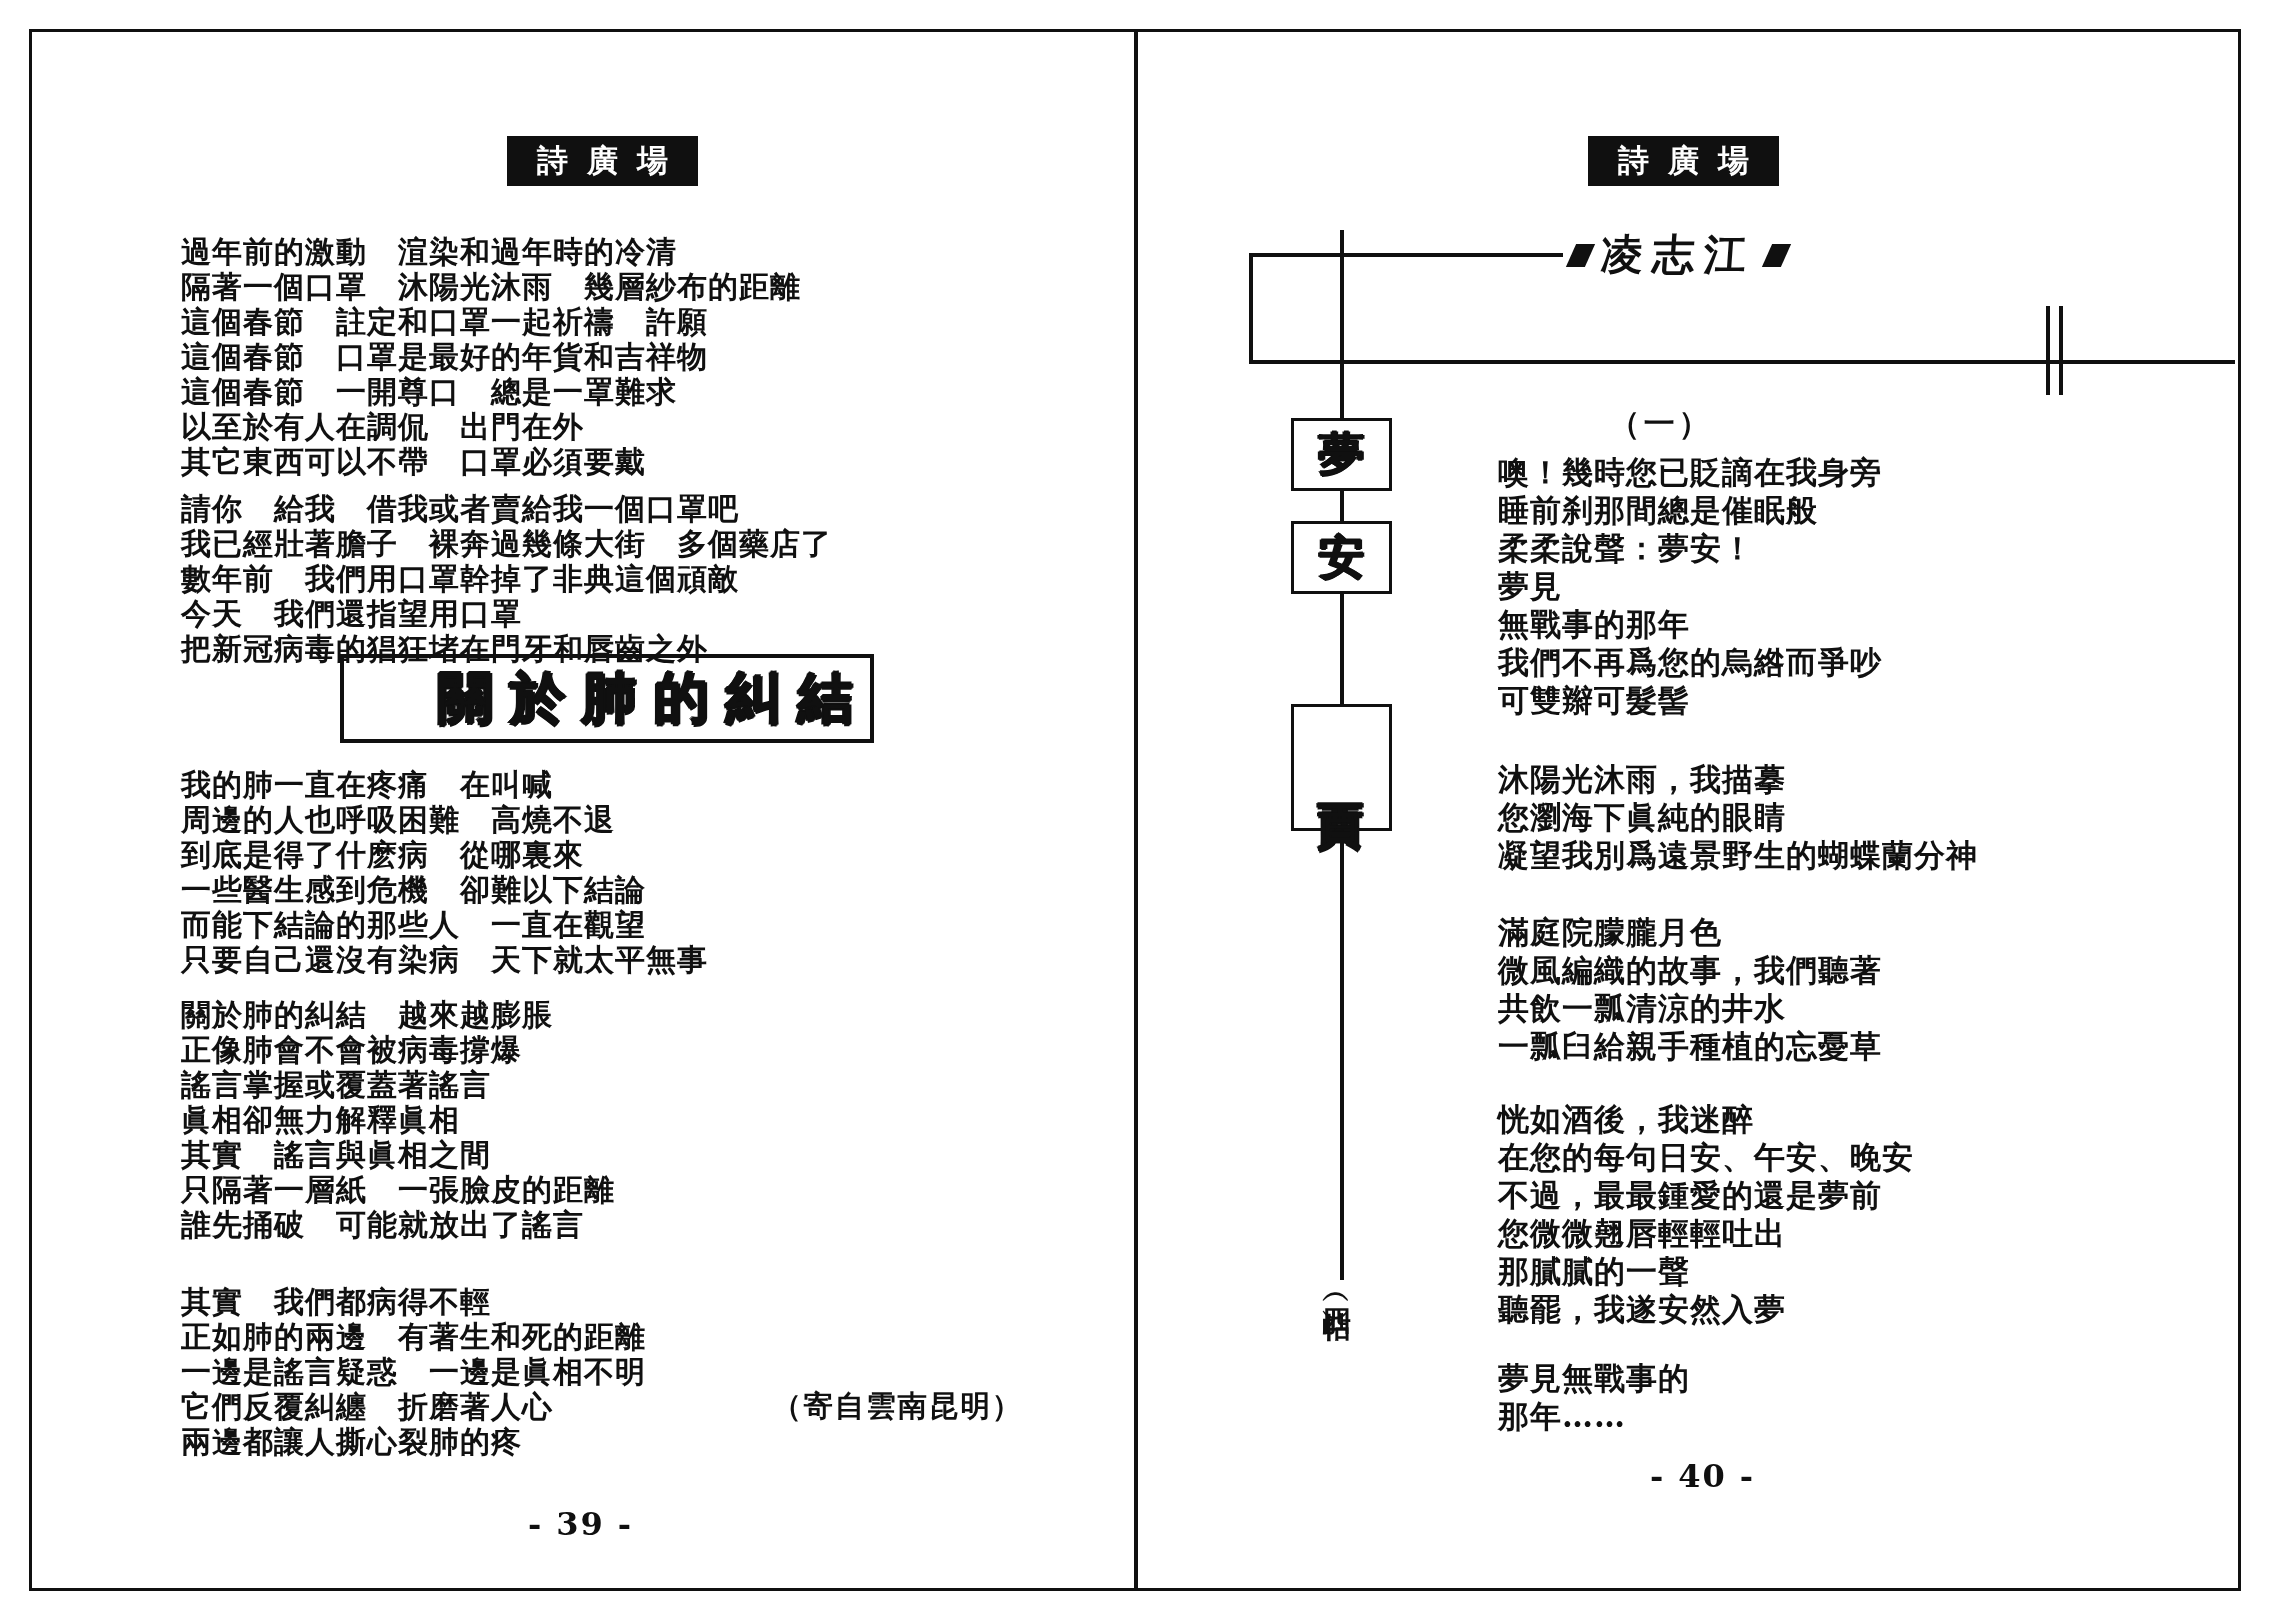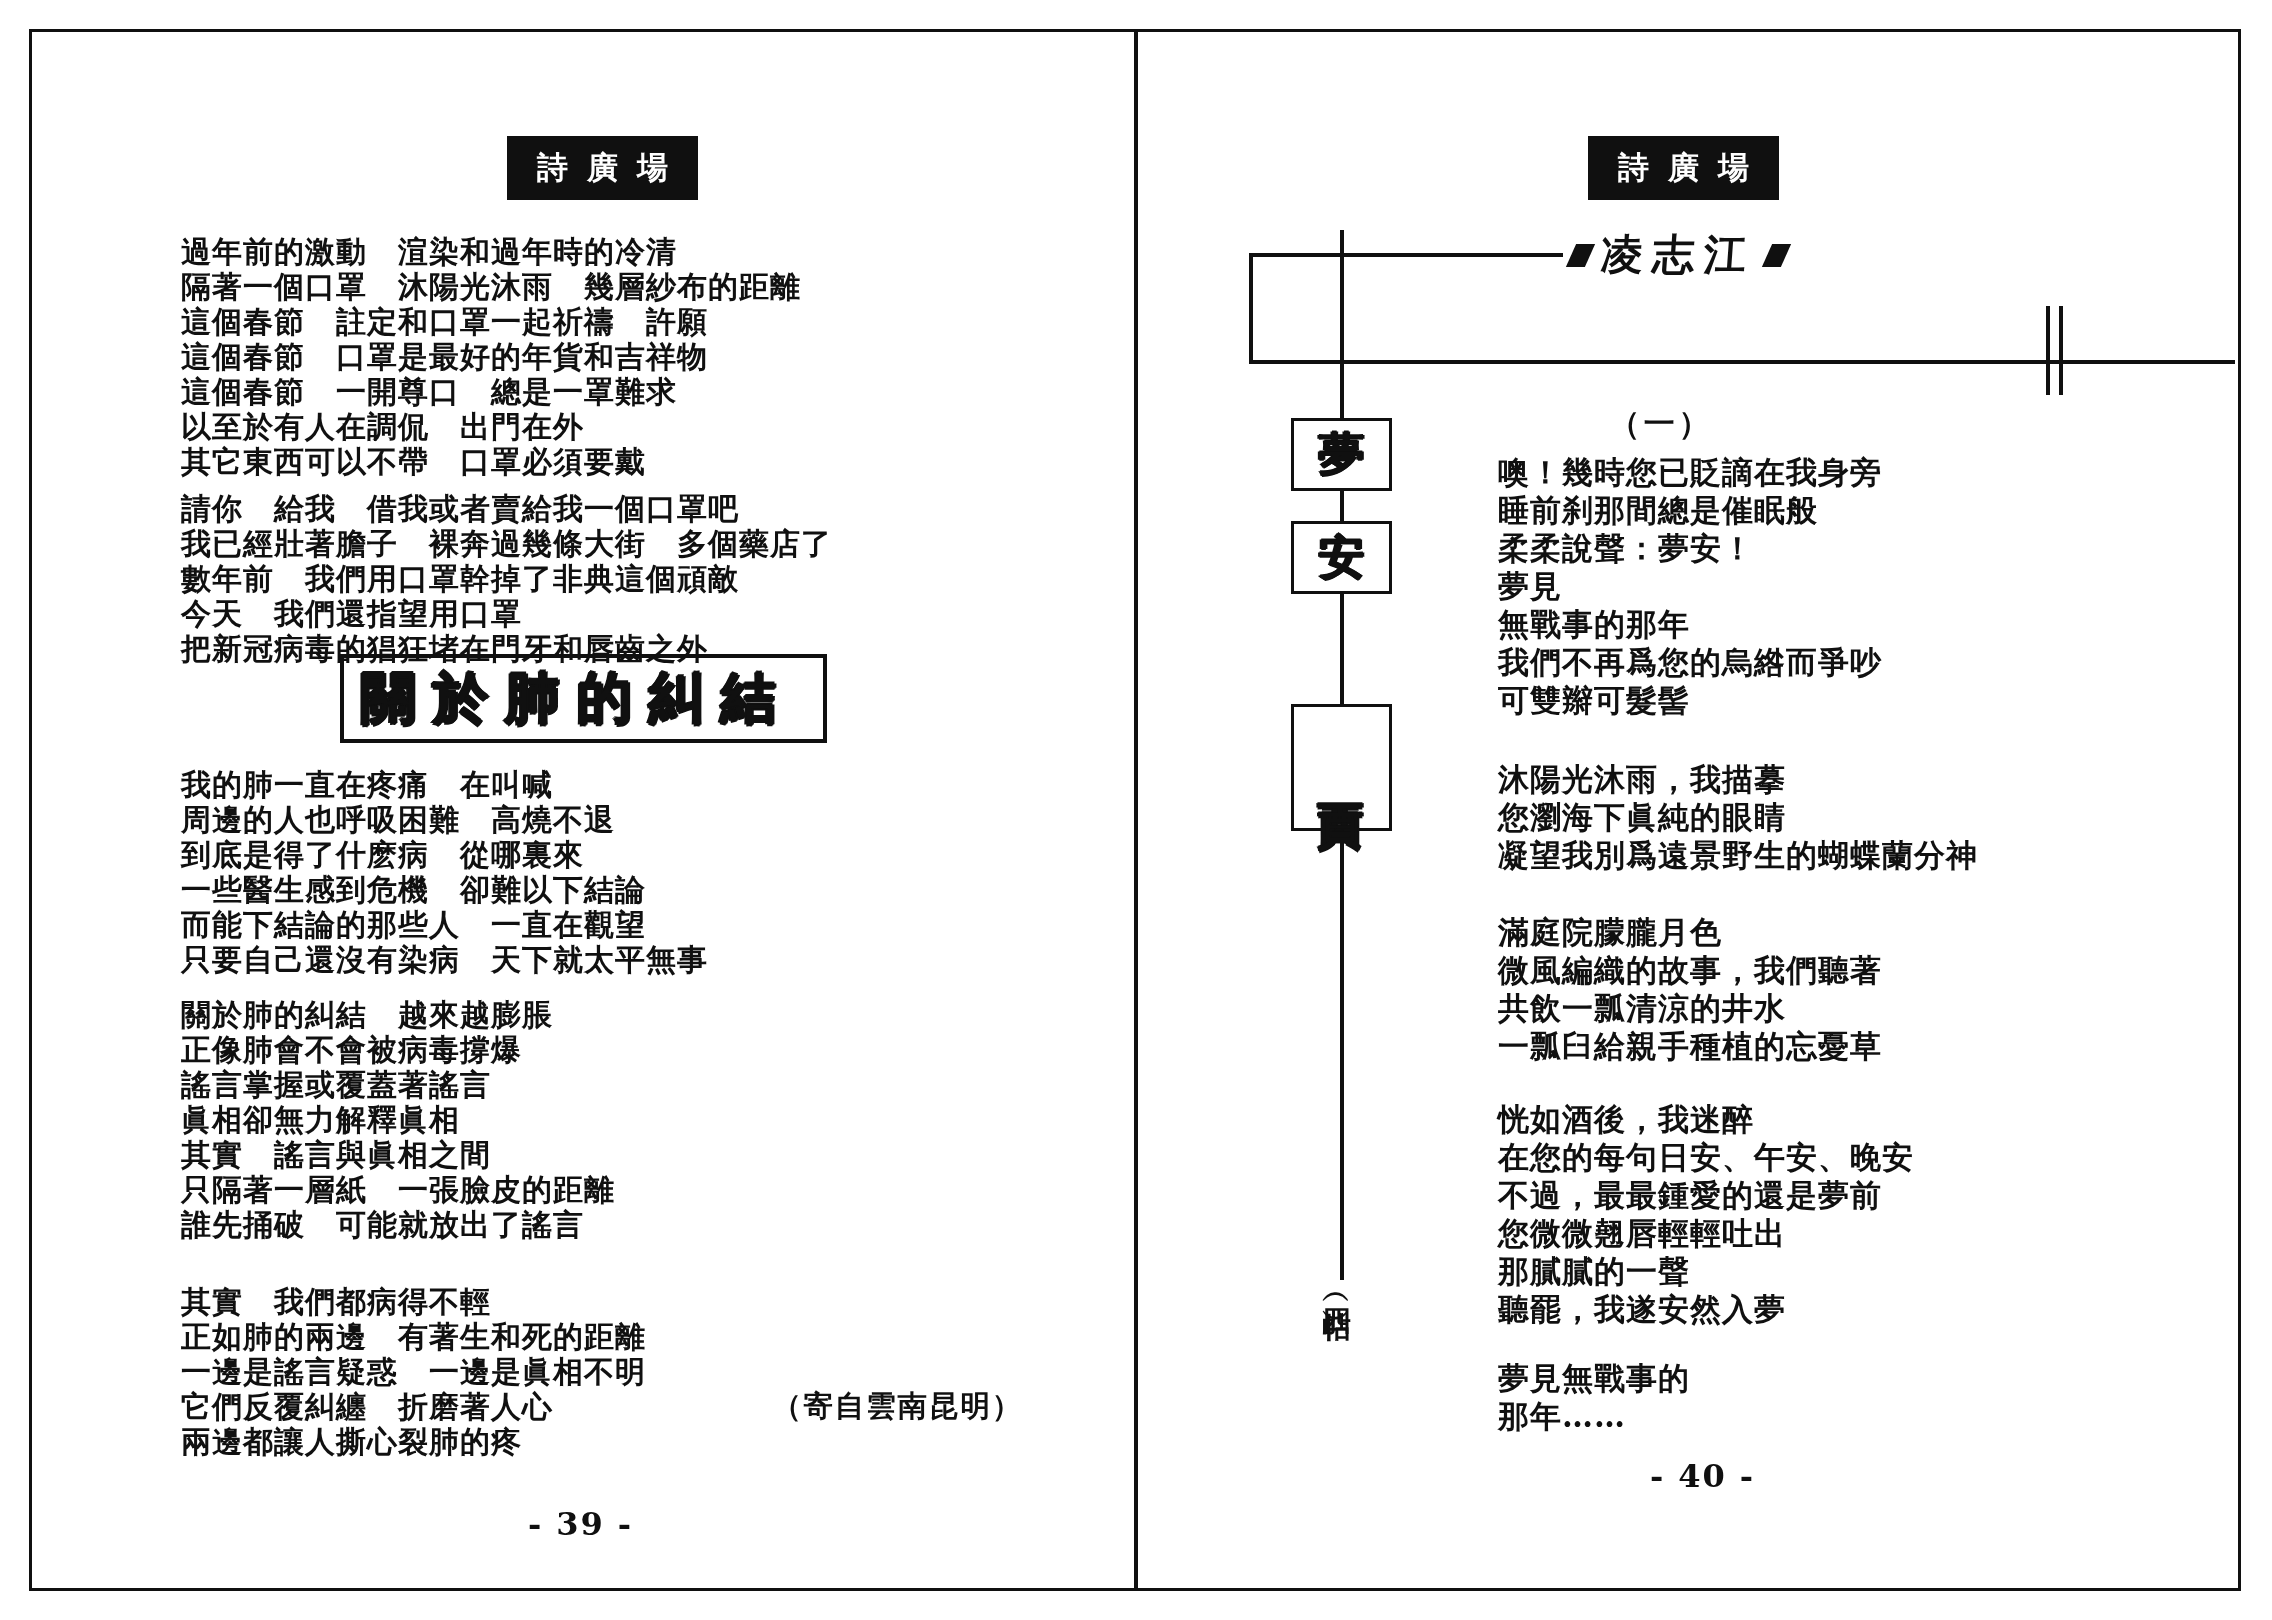--- a/index.html
+++ b/index.html
@@ -10,37 +10,37 @@
     font-family:"DejaVu Serif","Liberation Serif",serif;
     color:var(--ink);
   }
   .outer-border {
     position:absolute; left:28.5px; top:28.5px; width:2212px; height:1562px;
     border:3.8px solid var(--ink); box-sizing:border-box;
   }
   .divider { position:absolute; left:1134px; top:28.5px; width:3.8px; height:1562px; background:var(--ink); }
 
   .badge {
-    position:absolute; width:191px; height:64px; background:var(--ink);
+    position:absolute; width:191px; height:50px; background:var(--ink);
     color:#fff; display:flex; align-items:center; justify-content:center;
     font-family:"DejaVu Sans","Liberation Sans",sans-serif;
     font-size:31px; font-weight:bold; letter-spacing:19px; text-indent:19px;
   }
   .badge-left { left:507px; top:136px; }
   .badge-right { left:1588px; top:136px; }
 
   .poem { position:absolute; font-size:30px; font-weight:700; letter-spacing:1px; white-space:pre;margin-top:15px; }
   .poem .line { height:35px; line-height:35px; }
   .poem-r .line { height:38px; line-height:38px; }
   .poem-r { font-size:31px; }
 
   .title-box {
-    position:absolute; left:340px; top:654px; width:487px; height:89px;
+    position:absolute; left:340px; top:654px; width:534px; height:89px;
     border:4.8px solid var(--ink); box-sizing:border-box;
-    display:flex; align-items:center; justify-content:flex-start;
+    display:flex; align-items:center; justify-content:flex-end;
     font-family:"DejaVu Sans","Liberation Sans",sans-serif;
     font-size:55px; font-weight:bold; letter-spacing:17px; text-indent:17px;
     text-shadow:1.9px 0 var(--ink),-1.9px 0 var(--ink),0 1.9px var(--ink),0 -1.9px var(--ink),1px 1px var(--ink),-1px -1px var(--ink);
   }
 
   .attribution { position:absolute; left:772px; top:1387px; font-size:29.5px; font-weight:600; letter-spacing:1.9px; }
   .page-number { position:absolute; width:209px; text-align:center; font-size:32px; font-weight:600; letter-spacing:1.9px; }
   .pn-left { left:476px; top:1457px;margin-top:48px; }
   .pn-right { left:1598px; top:1457px; }
 

